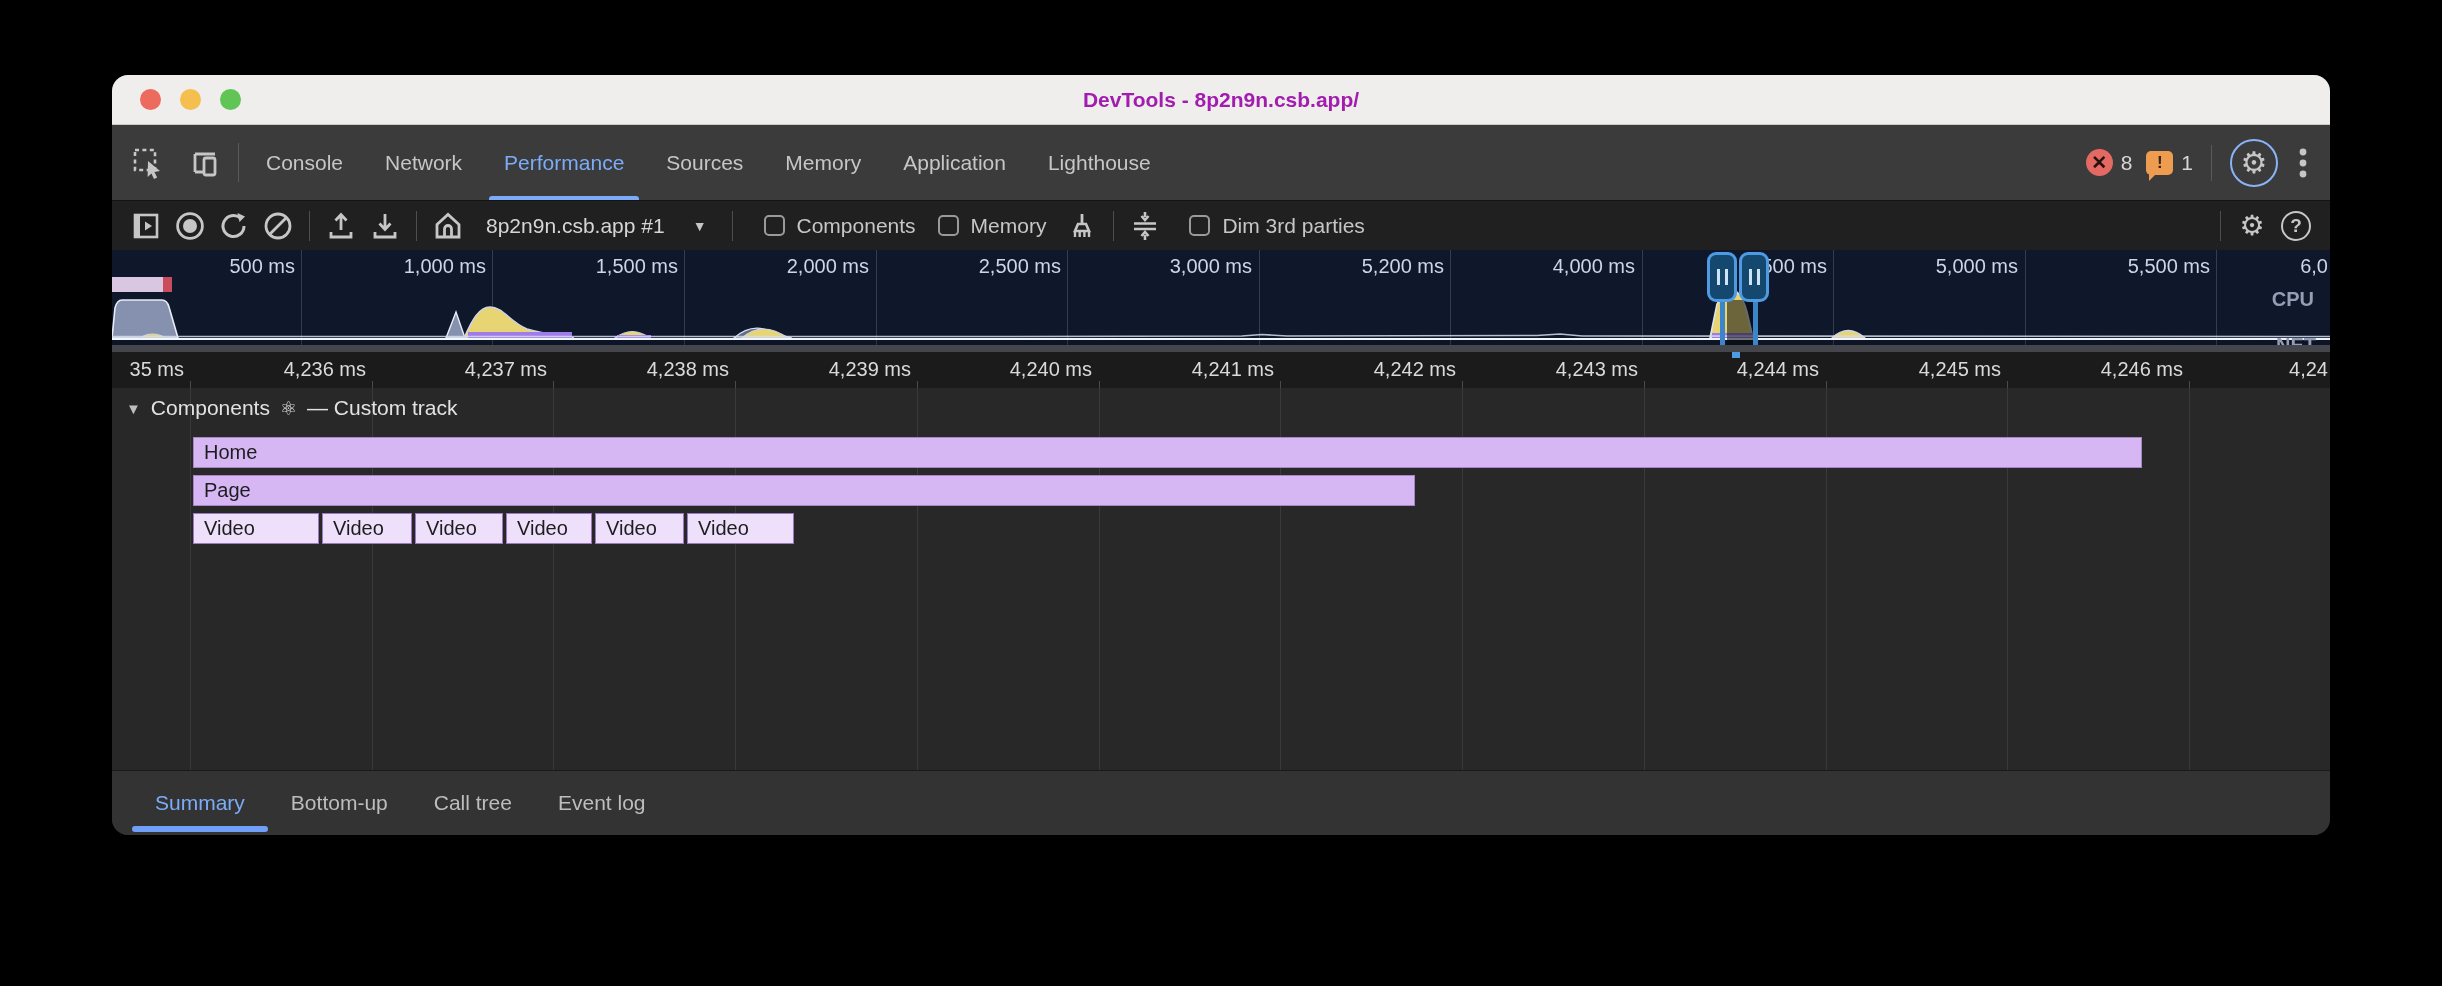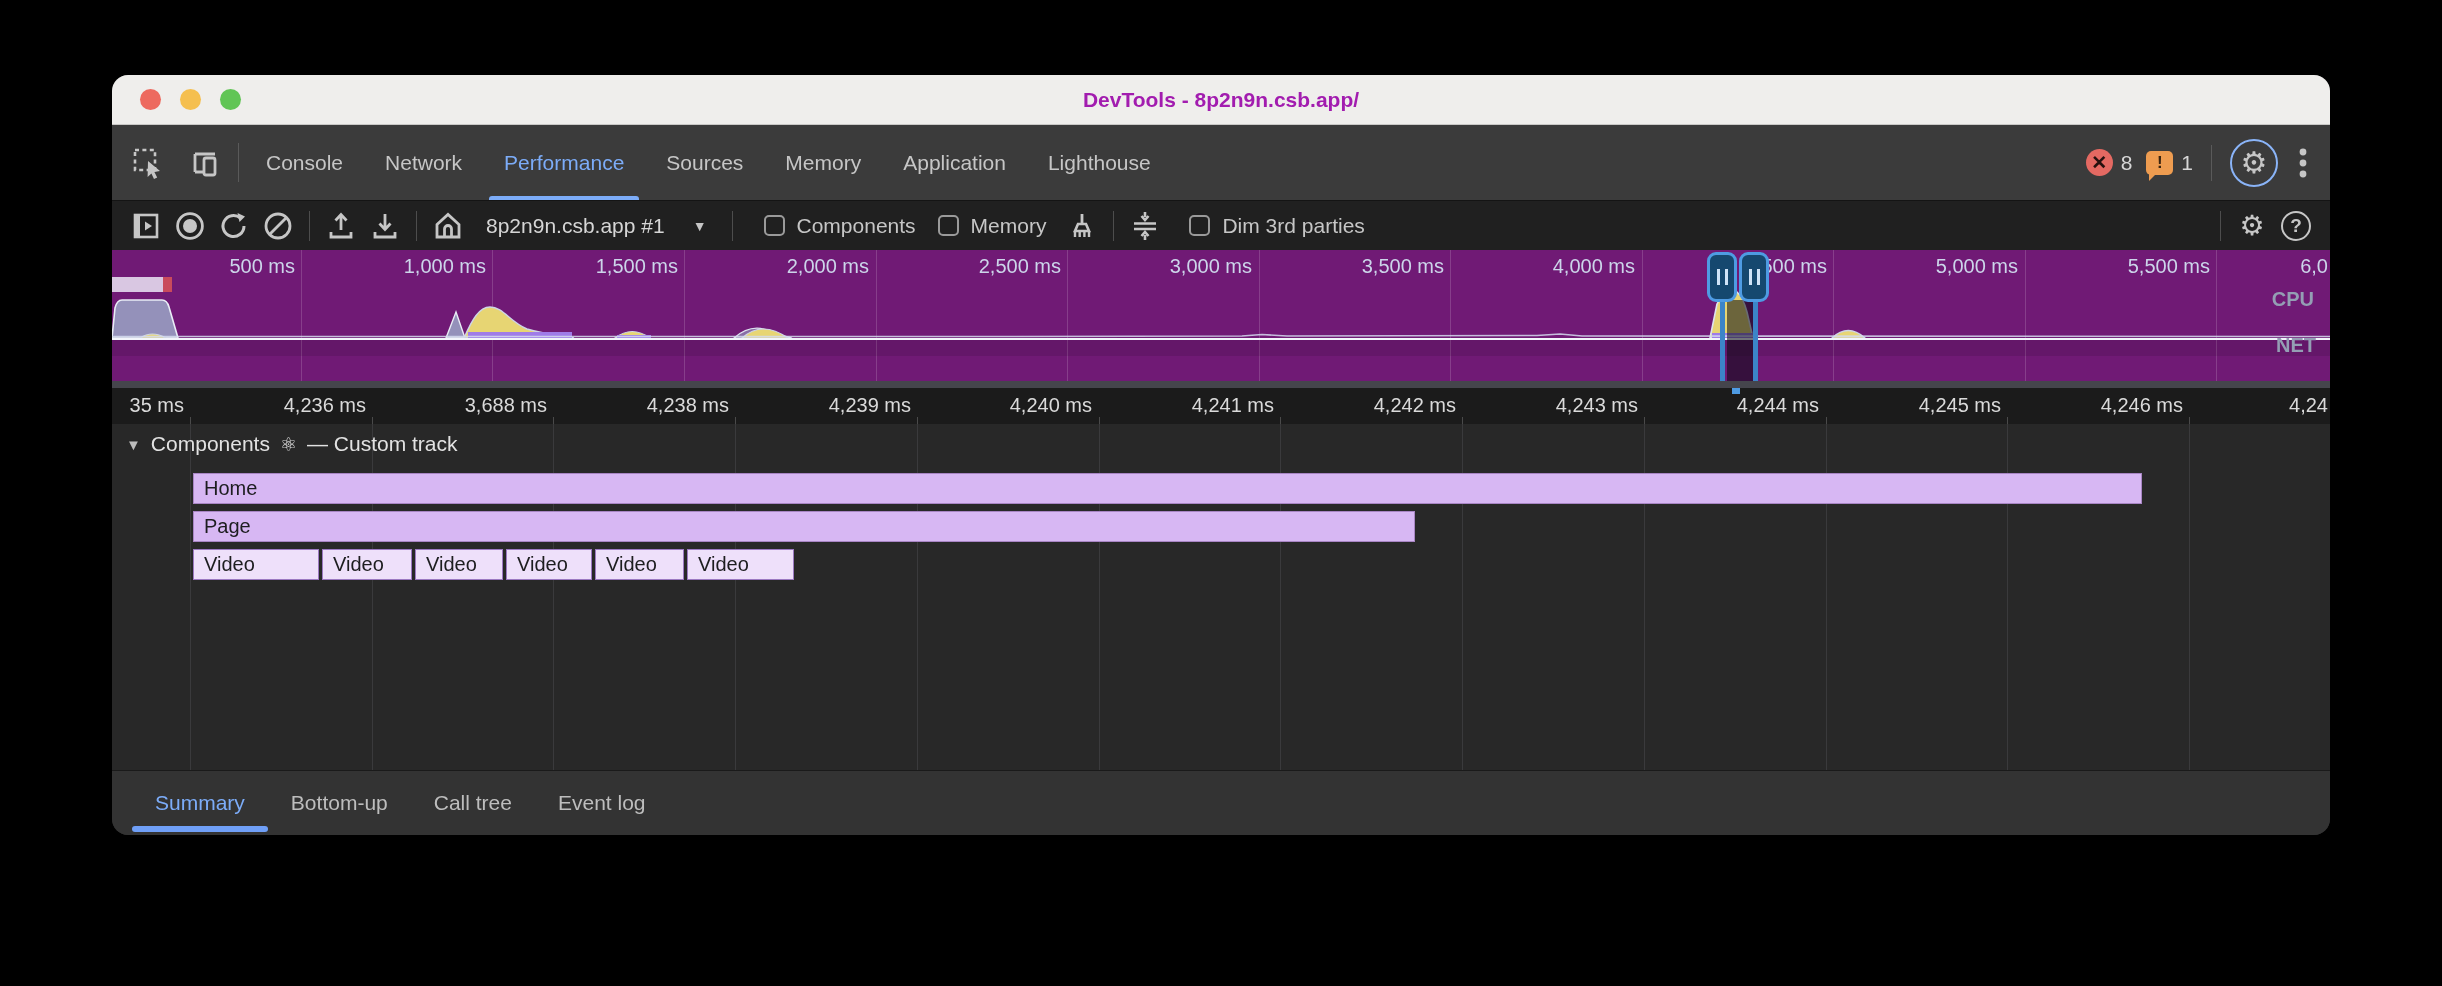--- a/index.html
+++ b/index.html
@@ -44,21 +44,21 @@
   .tsep { width:1px; height:30px; background:#4d4d4d; margin:0 9px; flex:none; }
   .target-select { display:flex; align-items:center; gap:28px; font-size:21px; color:#d6d6d6; padding:0 16px; cursor:pointer; }
   .caret { font-size:14px; color:#c6c6c6; }
   .chk-item { display:flex; align-items:center; gap:12px; font-size:21px; margin-left:22px; cursor:pointer; white-space:nowrap; }
   .chk { width:21px; height:21px; border:2px solid #9a9a9a; border-radius:5px; background:transparent; }
   .toolbar-right { margin-left:auto; display:flex; align-items:center; }
   .help-circle { width:30px; height:30px; border:2.5px solid #c6c6c6; border-radius:50%; font-size:19px; font-weight:bold;
     display:flex; align-items:center; justify-content:center; color:#c6c6c6; }
 
   
-  .overview { height:131px; background:#701a75; position:relative; overflow:hidden; flex:none; }
+  .overview { height:95px; background:#0f172a; position:relative; overflow:hidden; flex:none; }
   .ov-grid { position:absolute; top:0; bottom:0; width:1px; background:rgba(255,255,255,.16); }
   .ov-label { position:absolute; top:5px; font-size:20px; color:#ccd5ea; white-space:nowrap; }
   .cpu-net { position:absolute; font-size:20px; font-weight:bold; color:#949eb4; }
   .ov-svg { position:absolute; left:0; top:0; }
   .pink-bar { position:absolute; left:0; top:27px; width:51px; height:15px; background:#d9c7e2; }
   .pink-bar-red { position:absolute; left:51px; top:27px; width:9px; height:15px; background:#c94b5c; }
   .mk-line { position:absolute; top:46px; bottom:0; width:5px; background:#3c85c8; }
   .mk-shade { position:absolute; top:50px; bottom:0; background:rgba(8,10,14,.55); }
   .mk-pill { position:absolute; top:2px; width:30px; height:50px; background:#15486f; border:3px solid #4e9be3; border-radius:9px;
     display:flex; align-items:center; justify-content:center; gap:5px; cursor:ew-resize; }
@@ -293,21 +293,21 @@
 
     <div class="pink-bar"></div>
     <div class="pink-bar-red"></div>
 
     <div class="ov-label" style="right:2035px">500 ms</div>
     <div class="ov-label" style="right:1844px">1,000 ms</div>
     <div class="ov-label" style="right:1652px">1,500 ms</div>
     <div class="ov-label" style="right:1461px">2,000 ms</div>
     <div class="ov-label" style="right:1269px">2,500 ms</div>
     <div class="ov-label" style="right:1078px">3,000 ms</div>
-    <div class="ov-label" style="right:886px">3,500 ms</div>
+    <div class="ov-label" style="right:886px">5,200 ms</div>
     <div class="ov-label" style="right:695px">4,000 ms</div>
     <div class="ov-label" style="right:503px">500 ms</div>
     <div class="ov-label" style="right:312px">5,000 ms</div>
     <div class="ov-label" style="right:120px">5,500 ms</div>
     <div class="ov-label" style="right:2px">6,0</div>
 
     <div class="mk-shade" style="left:1615px; width:28px;"></div>
     <div class="mk-line" style="left:1608px;"></div>
     <div class="mk-line" style="left:1641px;"></div>
     <div class="mk-pill" style="left:1595px;">
@@ -320,21 +320,21 @@
       </div>
 
     <div class="cpu-net" style="right:16px; top:38px;">CPU</div>
     <div class="cpu-net" style="right:14px; top:84px;">NET</div>
   </div>
   <div class="ov-strip"></div>
 
   <div class="ruler">
     <div class="ruler-label" style="right:2146px">35 ms</div>
     <div class="ruler-label" style="right:1964px">4,236 ms</div>
-    <div class="ruler-label" style="right:1783px">3,688 ms</div>
+    <div class="ruler-label" style="right:1783px">4,237 ms</div>
     <div class="ruler-label" style="right:1601px">4,238 ms</div>
     <div class="ruler-label" style="right:1419px">4,239 ms</div>
     <div class="ruler-label" style="right:1238px">4,240 ms</div>
     <div class="ruler-label" style="right:1056px">4,241 ms</div>
     <div class="ruler-label" style="right:874px">4,242 ms</div>
     <div class="ruler-label" style="right:692px">4,243 ms</div>
     <div class="ruler-label" style="right:511px">4,244 ms</div>
     <div class="ruler-label" style="right:329px">4,245 ms</div>
     <div class="ruler-label" style="right:147px">4,246 ms</div>
     <div class="ruler-label" style="right:2px">4,24</div>

